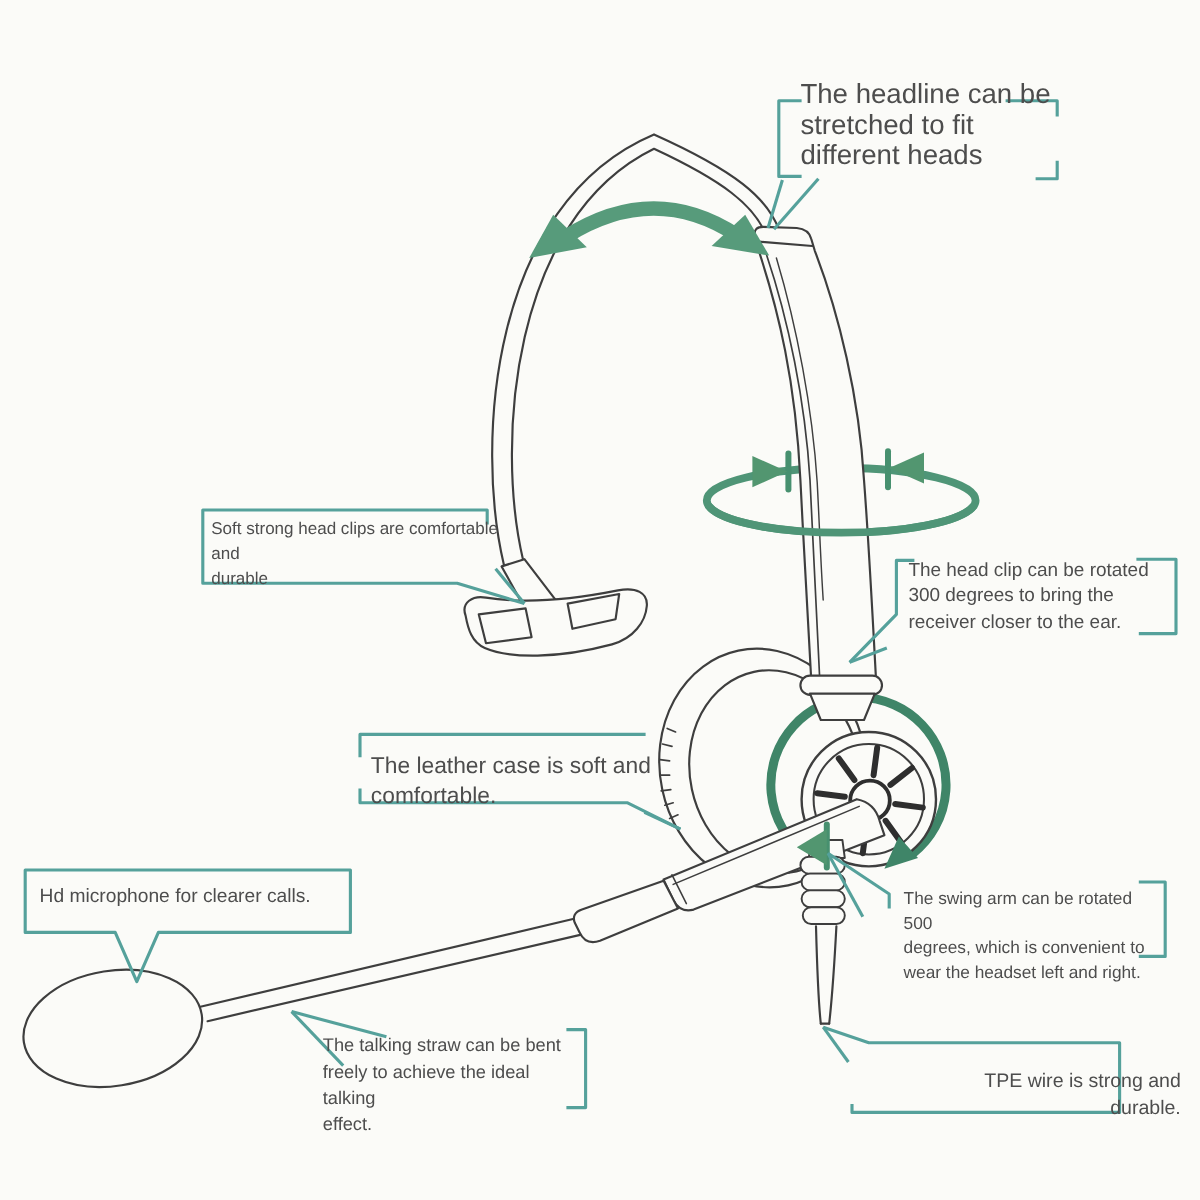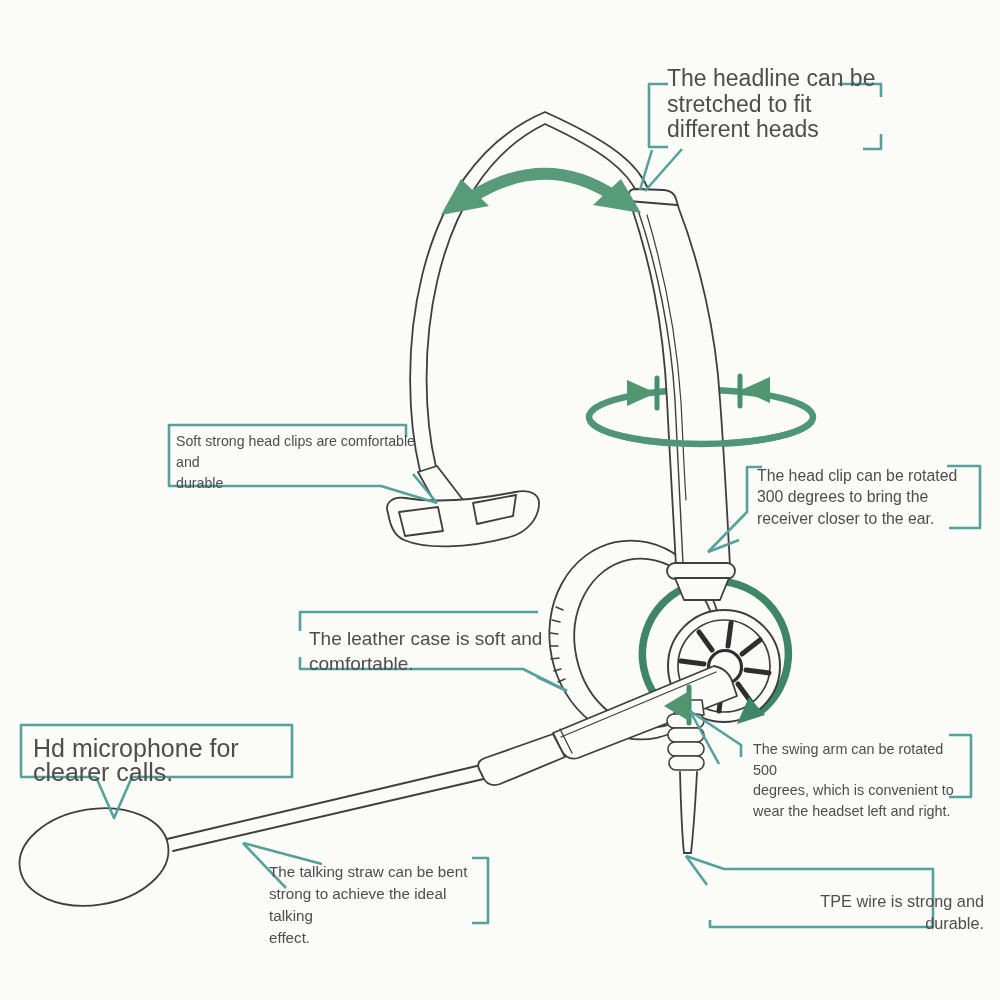--- a/index.html
+++ b/index.html
@@ -4,21 +4,21 @@
 <style>
   html,body{margin:0;padding:0;}
   body{background:#ffffff;font-family:"Liberation Sans",sans-serif;}
   .stage{position:relative;width:1000px;height:1000px;background:#fbfbf8;overflow:hidden;}
   .stage svg{position:absolute;left:0;top:0;}
   .callout{position:absolute;color:#4d4d4d;white-space:pre-line;line-height:1.32;}
   .co-headline{left:667px;top:66px;width:215px;font-size:23px;line-height:25.5px;}
   .co-clips{left:176px;top:431px;width:250px;font-size:14.2px;line-height:21px;}
   .co-headclip{left:757px;top:465px;width:205px;font-size:15.8px;line-height:21.3px;}
   .co-leather{left:309px;top:626px;width:235px;font-size:19px;line-height:25px;}
-  .co-mic{left:33px;top:736px;width:260px;font-size:25px;line-height:24px;}
+  .co-mic{left:33px;top:736px;width:260px;font-size:16px;line-height:24px;}
   .co-swing{left:753px;top:739px;width:210px;font-size:14.4px;line-height:20.6px;}
   .co-straw{left:269px;top:861px;width:220px;font-size:15.2px;line-height:22px;}
   .co-tpe{left:764px;top:890px;width:220px;font-size:16.3px;line-height:22px;text-align:right;}
 </style>
 </head>
 <body>
 
 <div class="stage">
 
   <svg width="1000" height="1000" viewBox="0 0 1000 1000">
@@ -184,16 +184,16 @@
   <div class="callout co-headclip">The head clip can be rotated
 300 degrees to bring the
 receiver closer to the ear.</div>
   <div class="callout co-leather">The leather case is soft and
 comfortable.</div>
   <div class="callout co-mic">Hd microphone for clearer calls.</div>
   <div class="callout co-swing">The swing arm can be rotated 500
 degrees, which is convenient to
 wear the headset left and right.</div>
   <div class="callout co-straw">The talking straw can be bent
-strong to achieve the ideal talking
+freely to achieve the ideal talking
 effect.</div>
   <div class="callout co-tpe">TPE wire is strong and durable.</div>
 </div>
 
 </body></html>

